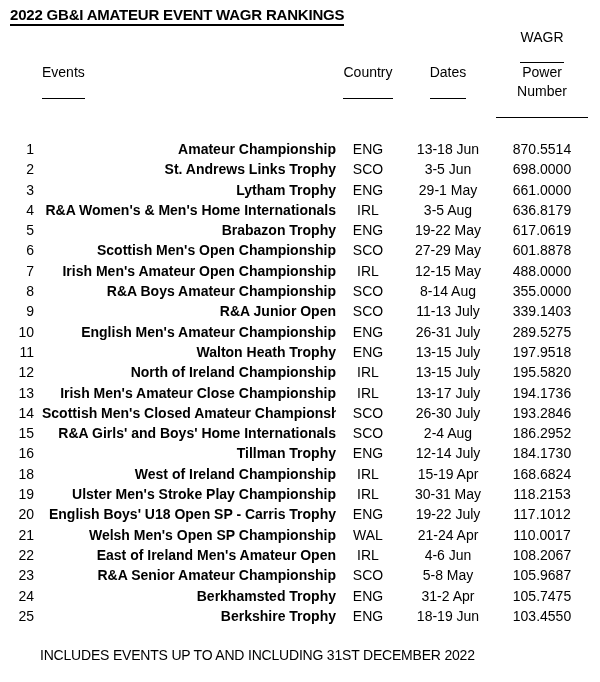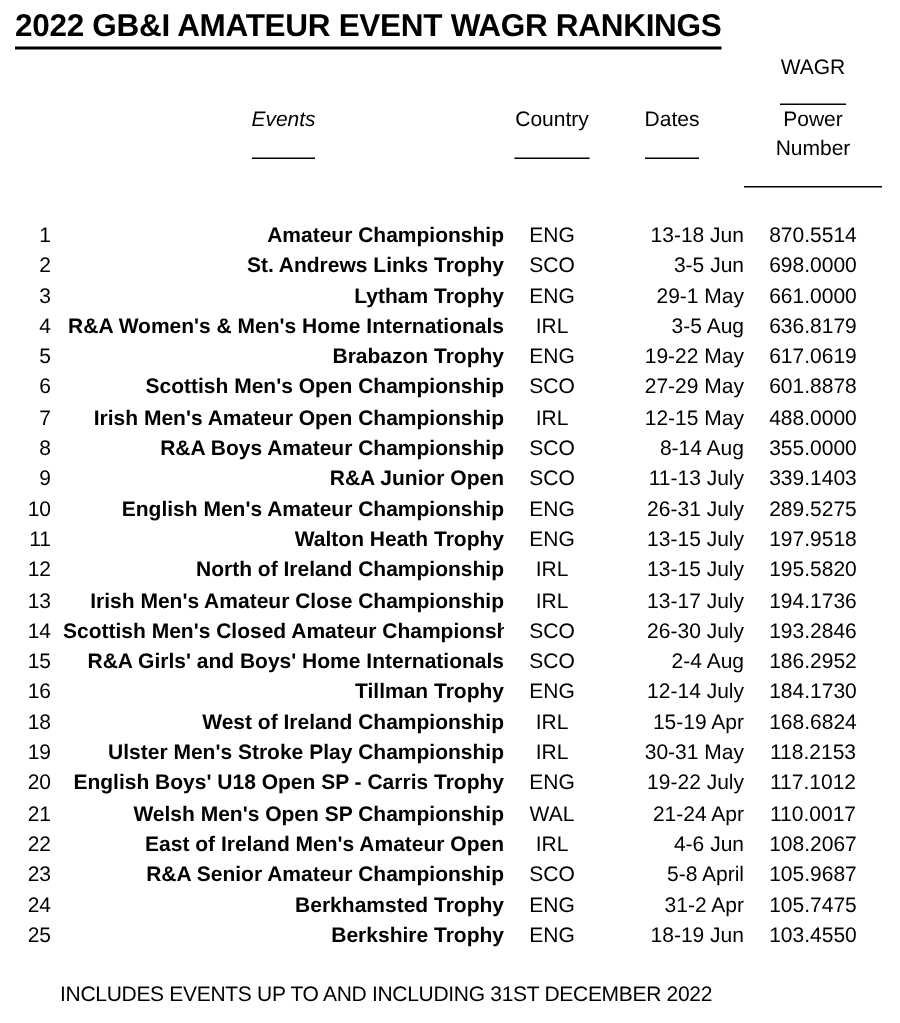--- a/index.html
+++ b/index.html
@@ -8,21 +8,21 @@
     background: #ffffff;
     font-family: "Liberation Sans", sans-serif;
     color: #000000;
     overflow: hidden;
   }
   .page { width: 600px; height: 682px; position: relative; }
 
   .title-wrap { margin: 6px 0 0 10px; }
   .title {
     display: inline-block;
-    font-size: 21px;
+    font-size: 15px;
     font-weight: bold;
     letter-spacing: -0.2px;
     border-bottom: 2px solid #000;
     padding-bottom: 1px;
   }
 
   table.rankings {
     border-collapse: collapse;
     table-layout: fixed;
     width: 588px;
@@ -36,37 +36,37 @@
   col.c-power   { width: 92px;  }
 
   thead th {
     font-weight: normal;
     vertical-align: top;
     text-align: center;
     line-height: 17px;
     padding: 0;
   }
   thead tr.head-line2 th { padding-bottom: 21px; line-height: 19px; }
-  thead th.ev { text-align: center; padding-left: 4px; font-style: italic; }
+  thead th.ev { text-align: left; padding-left: 4px; }
   .u {
     display: inline-block;
     border-bottom: 1.5px solid #000;
     padding-bottom: 16px;
   }
 
   tbody td {
     line-height: 20.3px;
     padding: 0;
     white-space: nowrap;
     overflow: hidden;
   }
   td.rank    { text-align: right; padding-right: 4px; }
   td.event   { text-align: right;  padding-left: 4px; font-weight: bold; }
   td.country { text-align: center; }
-  td.dates   { text-align: right; }
+  td.dates   { text-align: center; }
   td.power   { text-align: center; }
 
   .note {
     margin: 21px 0 12px 40px;
     font-size: 14px;
     letter-spacing: -0.2px;
   }
   .credit {
     margin: 26px 0 0 40px;
     font-size: 14px;
@@ -274,21 +274,21 @@
           <td class="event">East of Ireland Men's Amateur Open</td>
           <td class="country">IRL</td>
           <td class="dates">4-6 Jun</td>
           <td class="power">108.2067</td>
         </tr>
 
         <tr>
           <td class="rank">23</td>
           <td class="event">R&amp;A Senior Amateur Championship</td>
           <td class="country">SCO</td>
-          <td class="dates">5-8 April</td>
+          <td class="dates">5-8 May</td>
           <td class="power">105.9687</td>
         </tr>
 
         <tr>
           <td class="rank">24</td>
           <td class="event">Berkhamsted Trophy</td>
           <td class="country">ENG</td>
           <td class="dates">31-2 Apr</td>
           <td class="power">105.7475</td>
         </tr>

